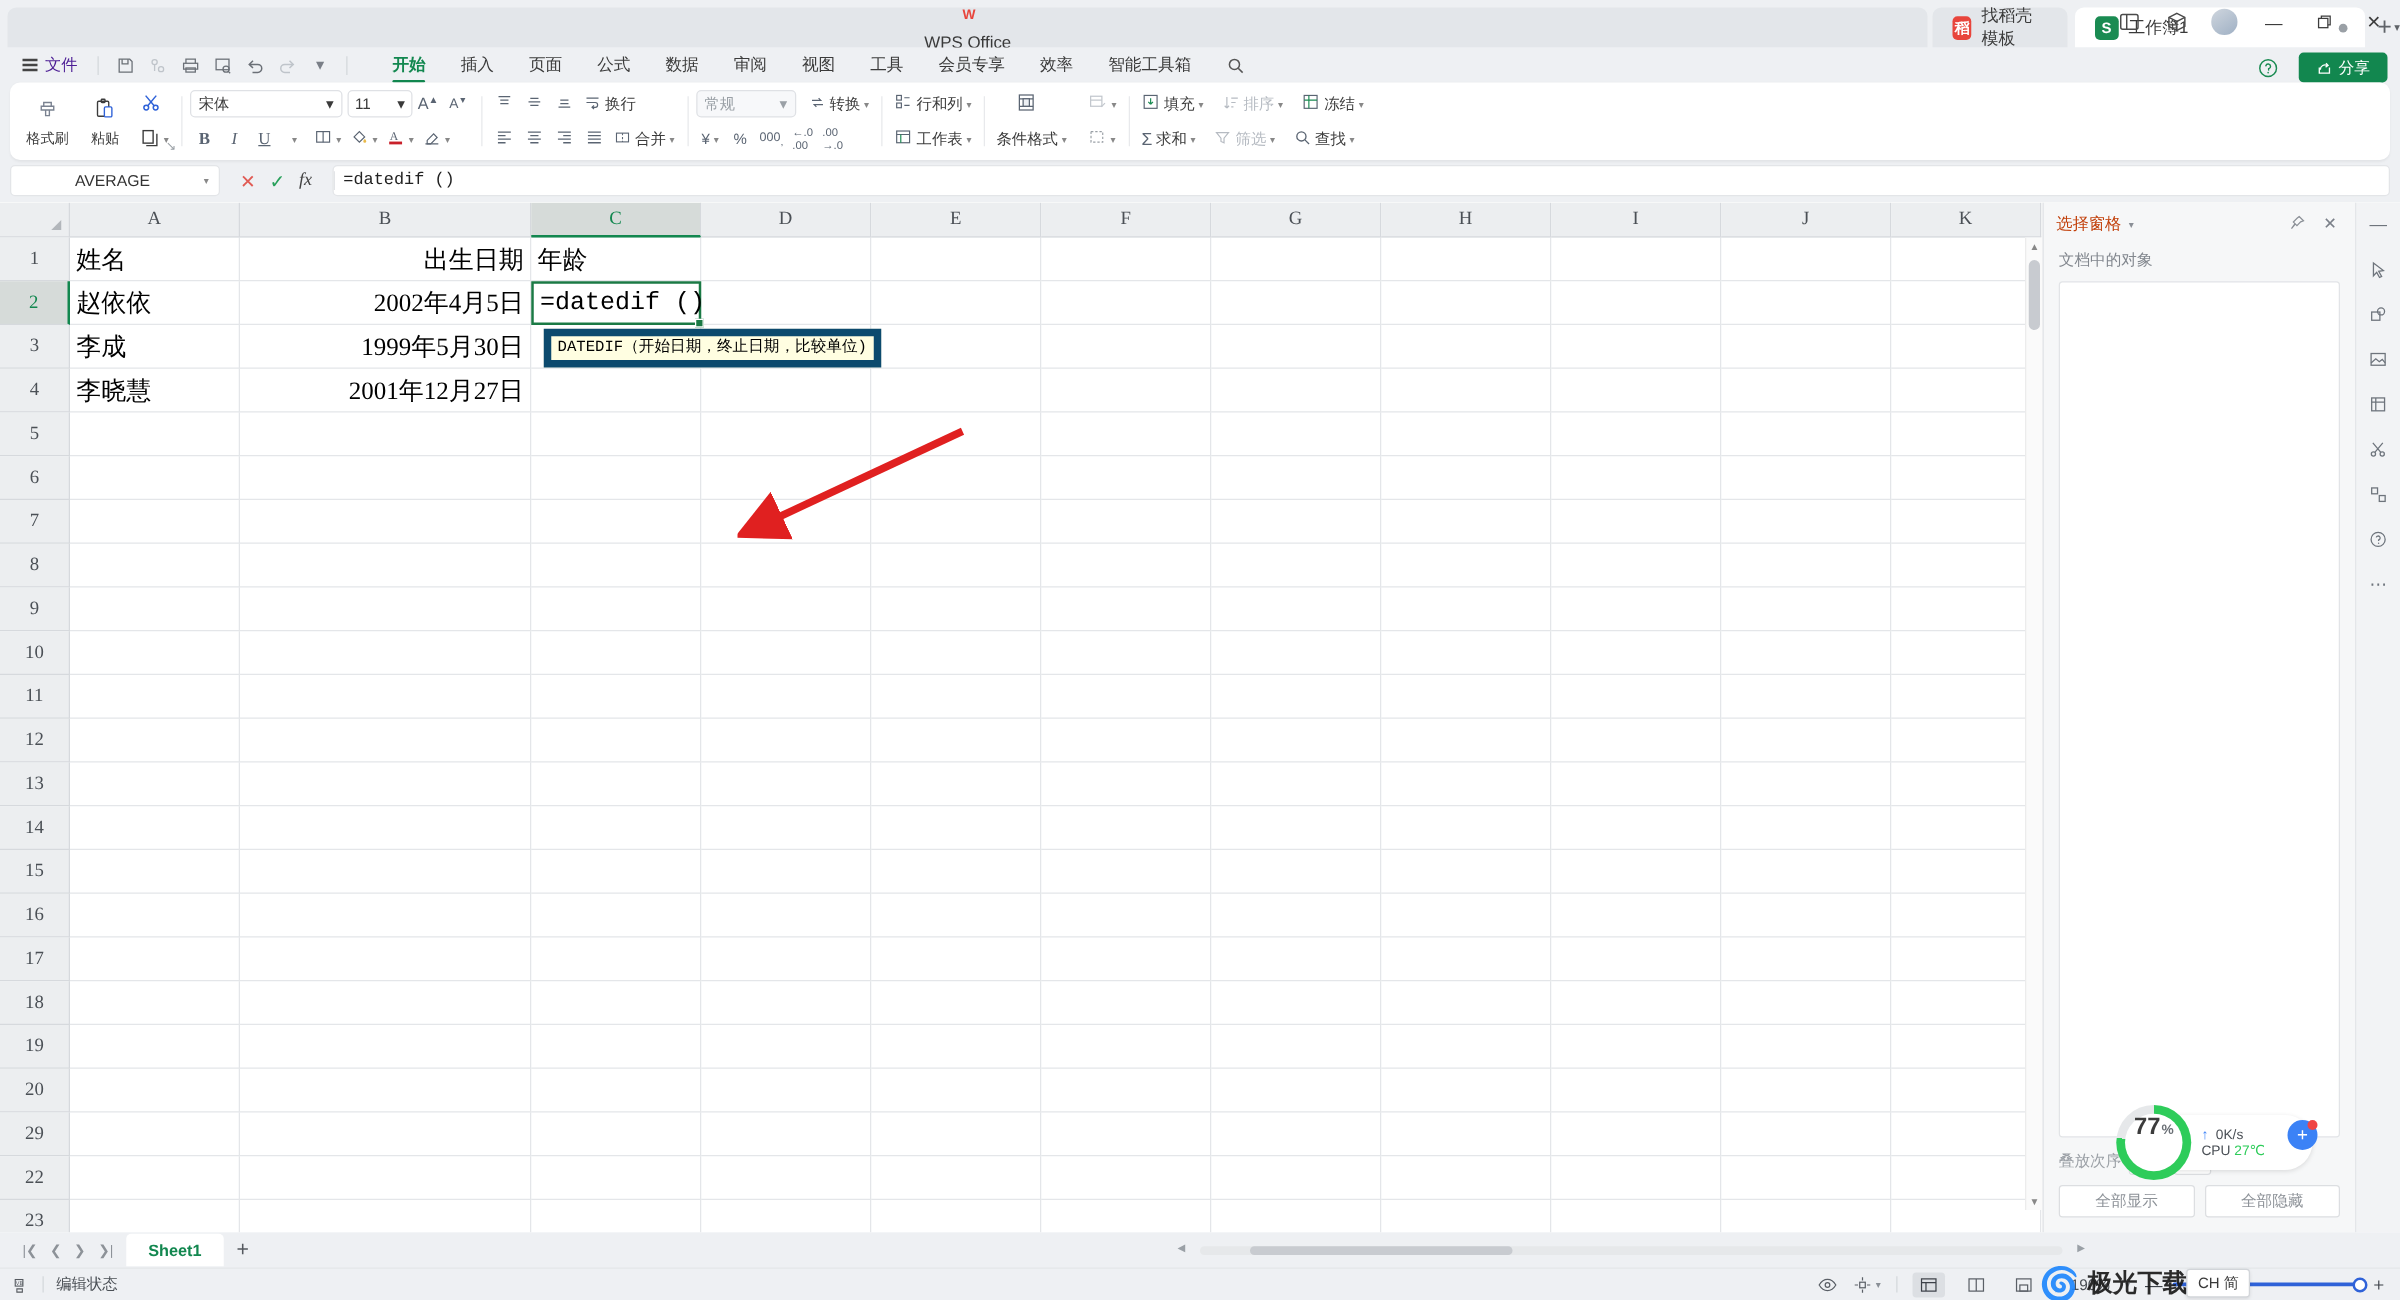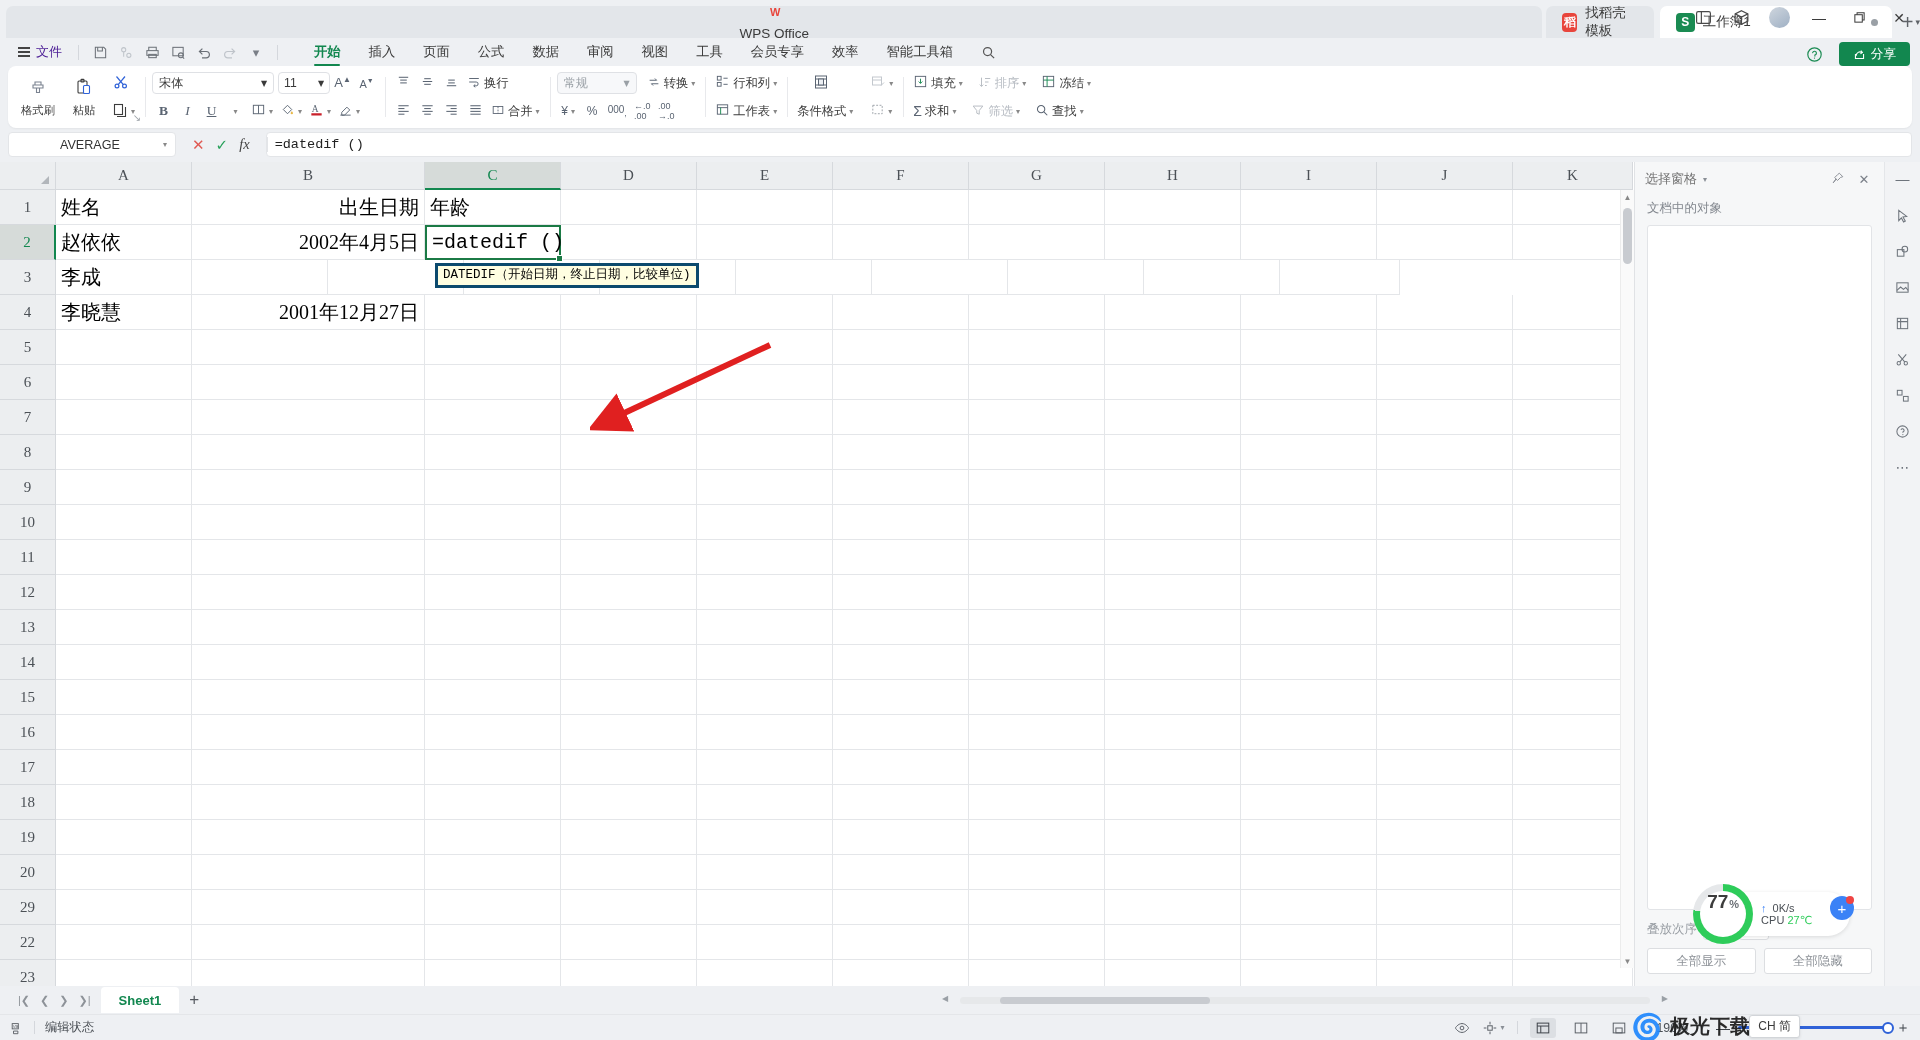--- a/index.html
+++ b/index.html
@@ -83,34 +83,34 @@
   .rowhead { position:absolute; left:0; top:28px; width:56px; }
   .rh { width:56px; background:#eceef0; border-right:1px solid #d6d9dd; border-bottom:1px solid #d6d9dd; display:flex; align-items:center; justify-content:center; font-size:15px; color:#4b5056; font-family:"Liberation Serif","DejaVu Serif",serif; }
   .rh.sel { background:#d6dbd9; color:#12874f; border-right:2px solid #12874f; }
   .cells { position:absolute; left:56px; top:28px; }
   .crow { display:flex; }
   .cell { border-right:1px solid #e4e6e9; border-bottom:1px solid #e4e6e9; display:flex; align-items:center; padding:0 5px; font-size:20px; font-family:"Liberation Serif","DejaVu Serif",serif; color:#000; overflow:visible; white-space:nowrap; }
   .cell.r { justify-content:flex-end; }
   .cell.active { border:2px solid #1b7a45; background:#fff; position:relative; z-index:5; font-family:"Liberation Mono","DejaVu Sans Mono",monospace; font-size:20px; letter-spacing:0px; }
   .cell.active .caret { display:inline-block; width:1.5px; height:22px; background:#000; margin-left:-2px; }
   .selmark { position:absolute; right:-4px; bottom:-4px; width:7px; height:7px; background:#1b7a45; border:1px solid #fff; z-index:6; }
-  .tooltip { position:absolute; background:#fffee1; border:3px solid #0c4a6e; padding:1px 5px 2px 5px; font-size:12.5px; font-family:"Liberation Mono","DejaVu Sans Mono",monospace; color:#000; white-space:nowrap; z-index:40; line-height:16px; }
+  .tooltip { position:absolute; background:#fffee1; border:6px solid #0c4a6e; padding:1px 5px 2px 5px; font-size:12.5px; font-family:"Liberation Mono","DejaVu Sans Mono",monospace; color:#000; white-space:nowrap; z-index:40; line-height:16px; }
 
   
   .arrow { position:absolute; z-index:60; pointer-events:none; }
 
   
   .vscroll { position:absolute; right:0; top:28px; bottom:18px; width:14px; background:#fafafa; border-left:1px solid #ececec; }
   .vscroll .thumb { position:absolute; left:2px; right:2px; top:2px; height:56px; background:#c8cbd0; border-radius:5px; }
   .vscroll .ar { position:absolute; left:0; right:0; height:14px; display:flex; align-items:center; justify-content:center; font-size:8px; color:#888; }
 
   
   .rpanel { width:250px; background:#f6f7f8; border-left:1px solid #e0e2e5; display:flex; flex-direction:column; position:relative; flex:0 0 250px; }
   .rp-head { height:34px; display:flex; align-items:center; padding:0 10px; gap:6px; }
-  .rp-title { font-size:13px; color:#737373; }
+  .rp-title { font-size:13px; color:#c2410c; }
   .rp-head .sp { flex:1; }
   .rp-ic { color:#7b8089; font-size:13px; width:20px; text-align:center; }
   .rp-sub { font-size:12.5px; color:#82878e; padding:4px 12px 8px 12px; }
   .rp-list { margin:0 12px; flex:1; background:#fff; border:1px solid #e2e4e7; border-radius:3px; }
   .rp-foot { padding:8px 12px 6px 12px; display:flex; align-items:center; gap:6px; }
   .rp-foot .lbl { font-size:12.5px; color:#9ba0a6; }
   .spin { width:30px; height:22px; border:1px solid #dcdee1; background:#fff; border-radius:3px; display:flex; align-items:center; justify-content:center; font-size:9px; color:#9aa0a6; }
   .rp-btns { padding:2px 12px 12px 12px; display:flex; gap:8px; }
   .rp-btn { flex:1; height:26px; border:1px solid #dcdee1; background:#fff; border-radius:3px; display:flex; align-items:center; justify-content:center; font-size:12.5px; color:#8d9298; }
 
@@ -733,20 +733,23 @@
             <div class="cell" style="width: 136px; height: 35px;"></div>
             <div class="cell" style="width: 136px; height: 35px;"></div>
             <div class="cell" style="width: 136px; height: 35px;"></div>
             <div class="cell" style="width: 136px; height: 35px;"></div>
             <div class="cell" style="width: 120px; height: 35px;"></div>
           </div>
           <div class="crow">
             <div class="cell" style="width: 136px; height: 35px;">
               <span>李成</span>
             </div>
+            <div class="cell r" style="width: 233px; height: 35px;">
+              <span>1999年5月30日</span>
+            </div>
             <div class="cell" style="width: 136px; height: 35px;"></div>
             <div class="cell" style="width: 136px; height: 35px;"></div>
             <div class="cell" style="width: 136px; height: 35px;"></div>
             <div class="cell" style="width: 136px; height: 35px;"></div>
             <div class="cell" style="width: 136px; height: 35px;"></div>
             <div class="cell" style="width: 136px; height: 35px;"></div>
             <div class="cell" style="width: 136px; height: 35px;"></div>
             <div class="cell" style="width: 136px; height: 35px;"></div>
             <div class="cell" style="width: 120px; height: 35px;"></div>
           </div>

